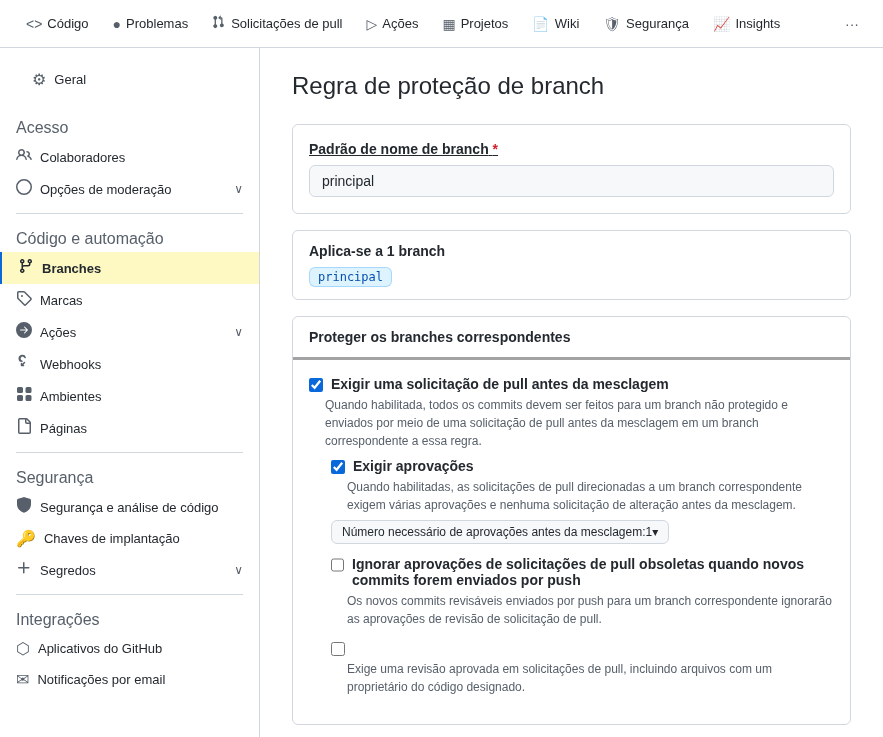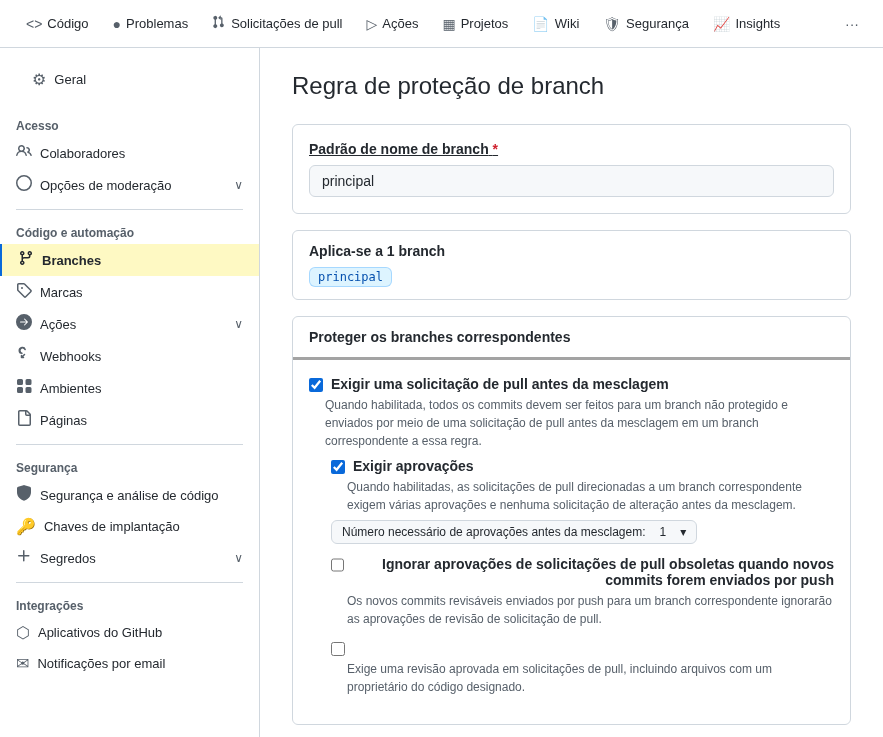--- a/index.html
+++ b/index.html
@@ -10,21 +10,21 @@
     .top-nav-item { display: flex; align-items: center; gap: 5px; padding: 6px 10px; border-radius: 6px; cursor: pointer; font-size: 13px; color: #24292f; white-space: nowrap; }
     .top-nav-item .icon { font-size: 14px; color: #57606a; }
     .top-nav-more { margin-left: auto; padding: 6px 8px; border-radius: 6px; cursor: pointer; color: #57606a; }
 
     
     .layout { display: flex; height: calc(737px - 48px); }
 
     
     .sidebar { width: 260px; min-width: 260px; padding: 16px 0; border-right: 1px solid #d0d7de; overflow-y: auto; }
     .sidebar-top { padding: 0 16px 16px; }
-    .sidebar-section-label { font-size: 12px; color: #57606a; font-weight: 700; padding: 8px 16px 4px; text-transform: none; }
+    .sidebar-section-label { font-size: 16px; color: #57606a; font-weight: 400; padding: 8px 16px 4px; text-transform: none; }
     .sidebar-item { display: flex; align-items: center; gap: 8px; padding: 6px 16px; cursor: pointer; color: #24292f; border-radius: 0; font-size: 13px; }
     .sidebar-item.active { background: #fef9c3; font-weight: 600; border-left: 2px solid #0969da; }
     .sidebar-item .icon { font-size: 16px; color: #57606a; }
     .sidebar-item.active .icon { color: #24292f; }
     .sidebar-item .chevron { margin-left: auto; font-size: 12px; color: #57606a; }
     .sidebar-divider { height: 1px; background: #d0d7de; margin: 8px 16px; }
 
     
     .main { flex: 1; overflow-y: auto; padding: 24px 32px; }
     .page-title { font-size: 24px; font-weight: 400; margin-bottom: 24px; color: #24292f; }
@@ -45,24 +45,24 @@
     .applies-label { font-size: 14px; font-weight: 600; margin-bottom: 8px; }
     .branch-tag { display: inline-block; background: #ddf4ff; color: #0550ae; border: 1px solid #54aeff66; border-radius: 6px; padding: 2px 8px; font-size: 12px; font-family: monospace; }
 
     
     .protect-section { padding: 16px; }
 
     
     .check-item { margin-bottom: 12px; }
     .check-row { display: flex; align-items: flex-start; gap: 8px; margin-bottom: 4px; }
     .check-row input[type="checkbox"] { margin-top: 2px; width: 14px; height: 14px; cursor: pointer; accent-color: #0969da; }
-    .check-label { font-size: 14px; font-weight: 600; color: #24292f; text-align: right; }
+    .check-label { font-size: 14px; font-weight: 600; color: #24292f; }
     .check-desc { font-size: 12px; color: #57606a; line-height: 1.5; margin-left: 16px; }
     .sub-check-item { margin-left: 22px; margin-top: 8px; }
-    .approvals-dropdown { display: inline-flex; align-items: center; gap: 14px; padding: 4px 10px; border: 1px solid #d0d7de; border-radius: 6px; font-size: 12px; color: #24292f; background: #f6f8fa; cursor: pointer; margin-top: 6px; }
+    .approvals-dropdown { display: inline-flex; align-items: center; gap: 0; padding: 4px 10px; border: 1px solid #d0d7de; border-radius: 6px; font-size: 12px; color: #24292f; background: #f6f8fa; cursor: pointer; margin-top: 6px; }
   </style>
 </head>
 <body>
 
 <nav class="top-nav">
   <div class="top-nav-item">
     <span class="icon">&lt;&gt;</span>
     <span>Código</span>
   </div>
   <div class="top-nav-item">

